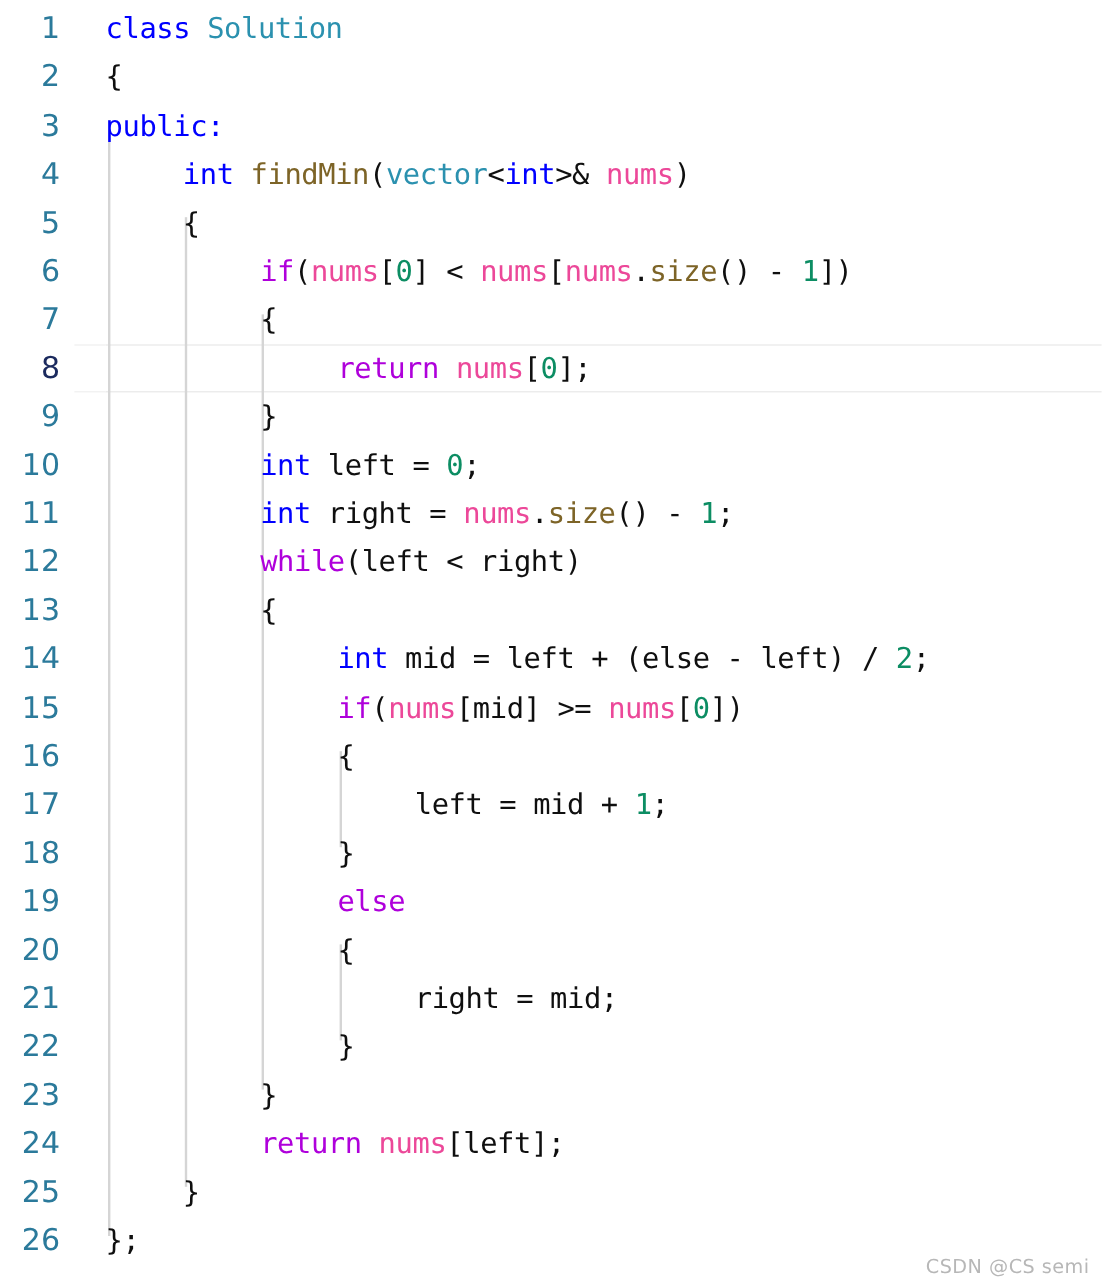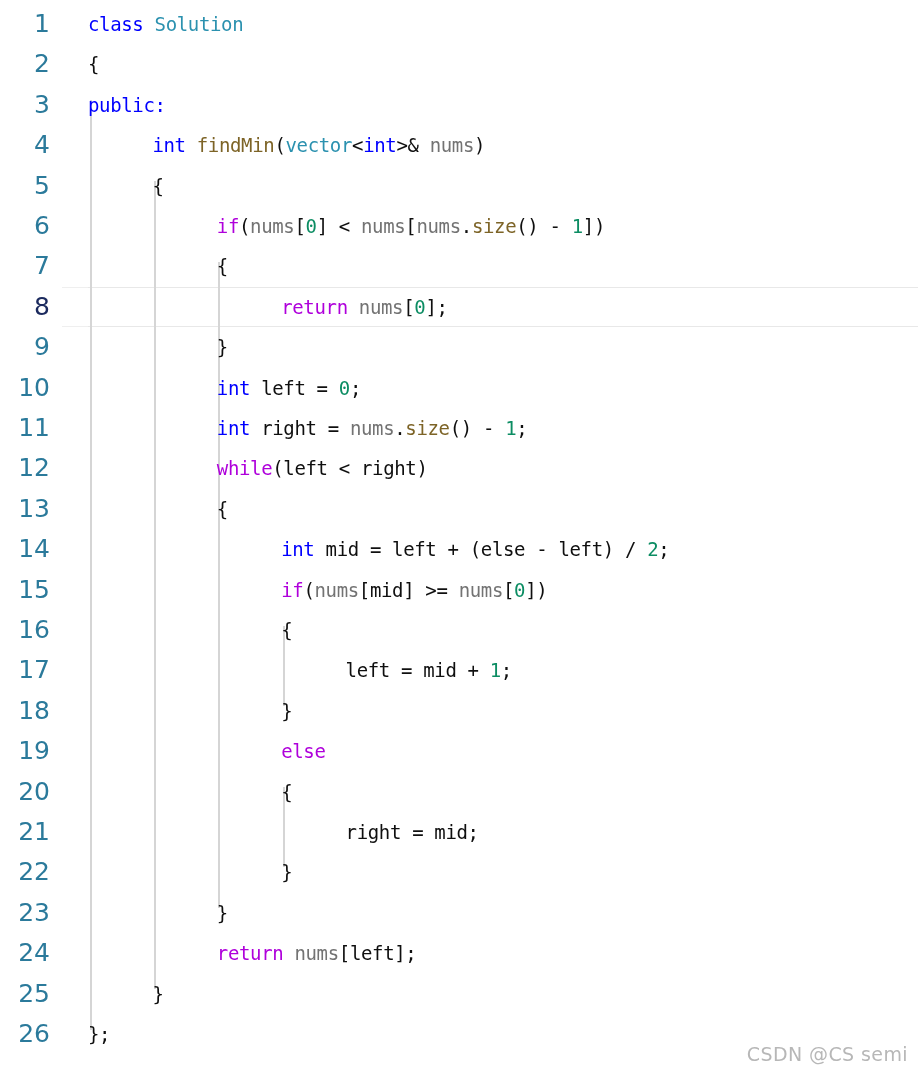--- a/index.html
+++ b/index.html
@@ -57,21 +57,21 @@
     height: 1072px;
   }
 
   .code-line {
     position: absolute;
     left: 88px;
     height: 40.4px;
     line-height: 40.4px;
     white-space: pre;
     font-family: "DejaVu Sans Mono", "Liberation Mono", monospace;
-    font-size: 19px;
+    font-size: 24px;
     letter-spacing: -0.35px;
     color: #101010;
   }
 
   
   .line-highlight {
     position: absolute;
     left: 88px;
     right: 0;
     height: 40.4px;
@@ -100,30 +100,30 @@
     background: #d5d5d5;
     pointer-events: none;
   }
 
   
   .tok-kw       { color: #0000ff; }   
   .tok-type     { color: #2b91af; }   
   .tok-fn       { color: #7d6427; }   
   .tok-ctrl     { color: #af00db; }   
   .tok-num      { color: #0c8d63; }   
-  .tok-param    { color: #737373; }   
+  .tok-param    { color: #ec4899; }   
   .tok-plain    { color: #0f0f0f; }   
 
   
   .watermark {
     position: absolute;
     right: 10px;
     bottom: 7px;
     font-family: "DejaVu Sans", "Liberation Sans", sans-serif;
-    font-size: 19px;
+    font-size: 16px;
     color: #b7b7b7;
     letter-spacing: 0.4px;
     user-select: none;
   }
 </style>
 </head>
 <body>
 
 <div id="editor">
 

